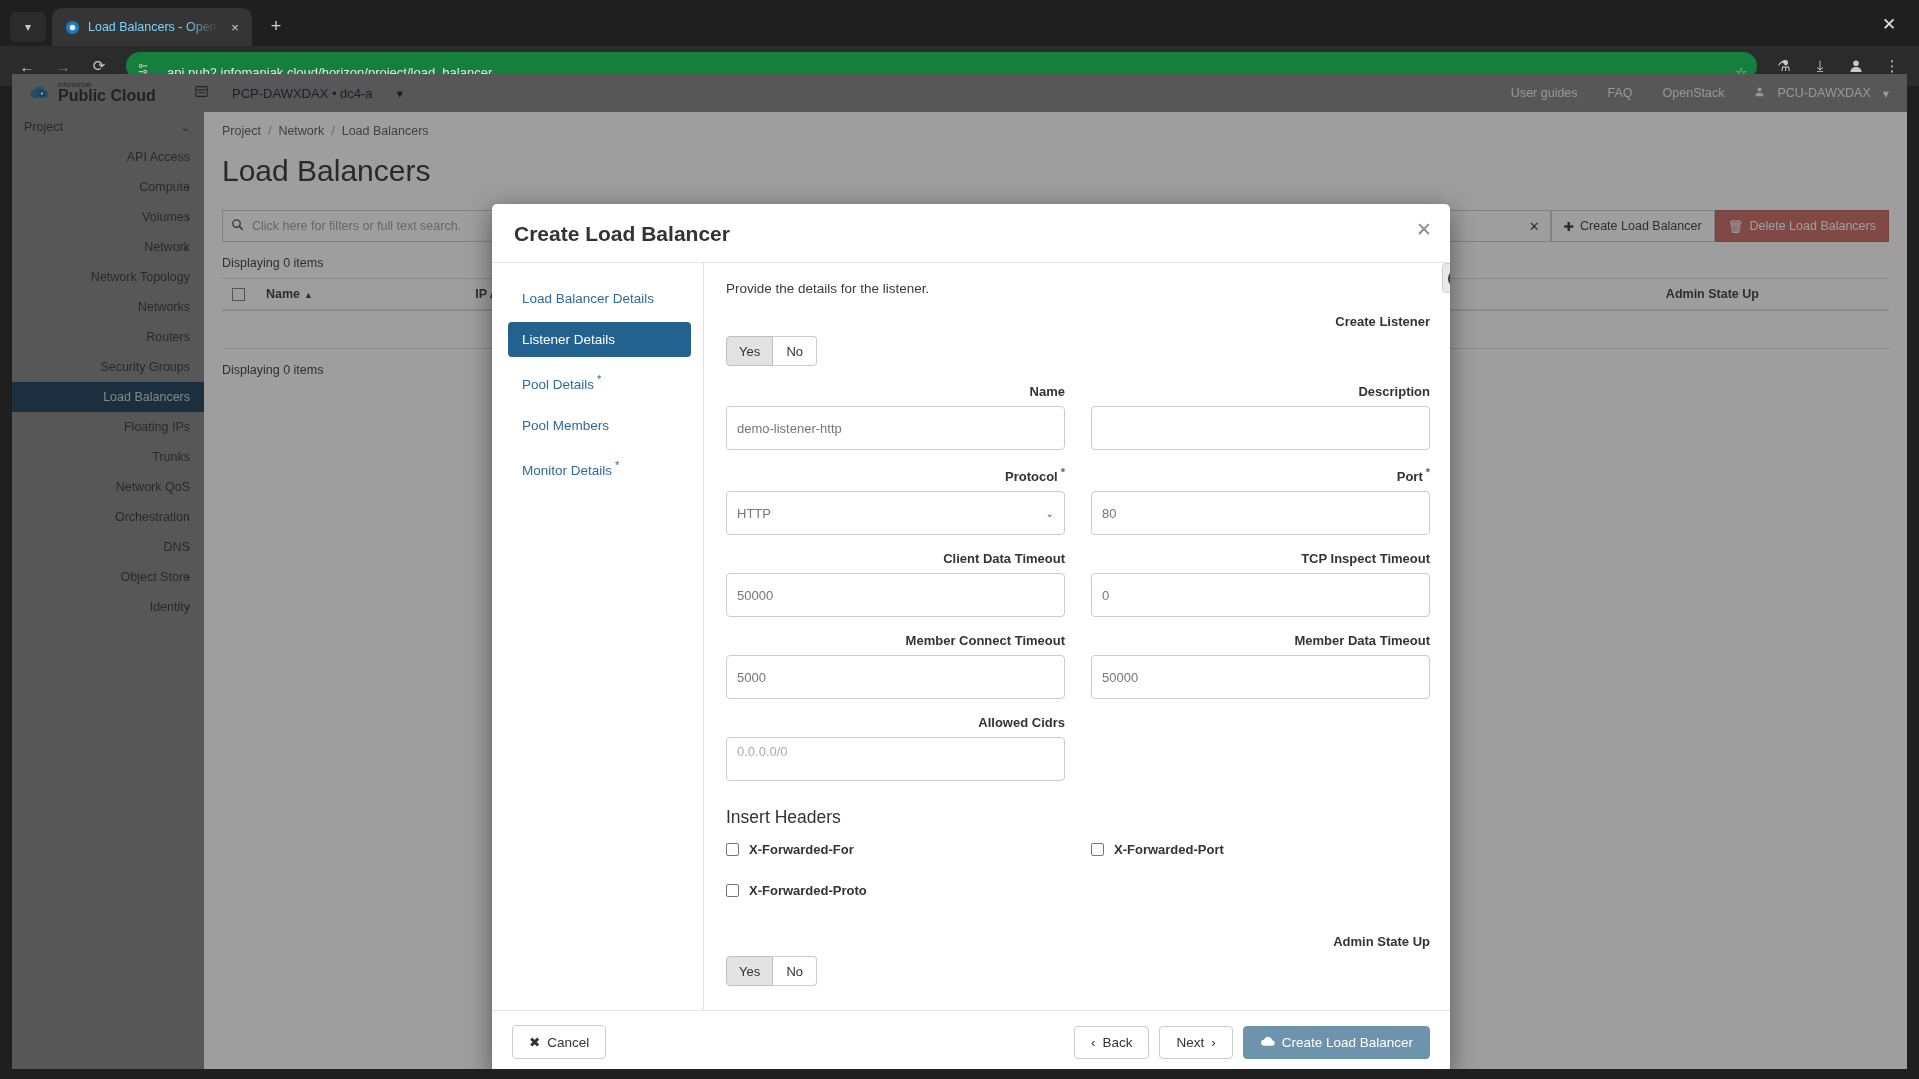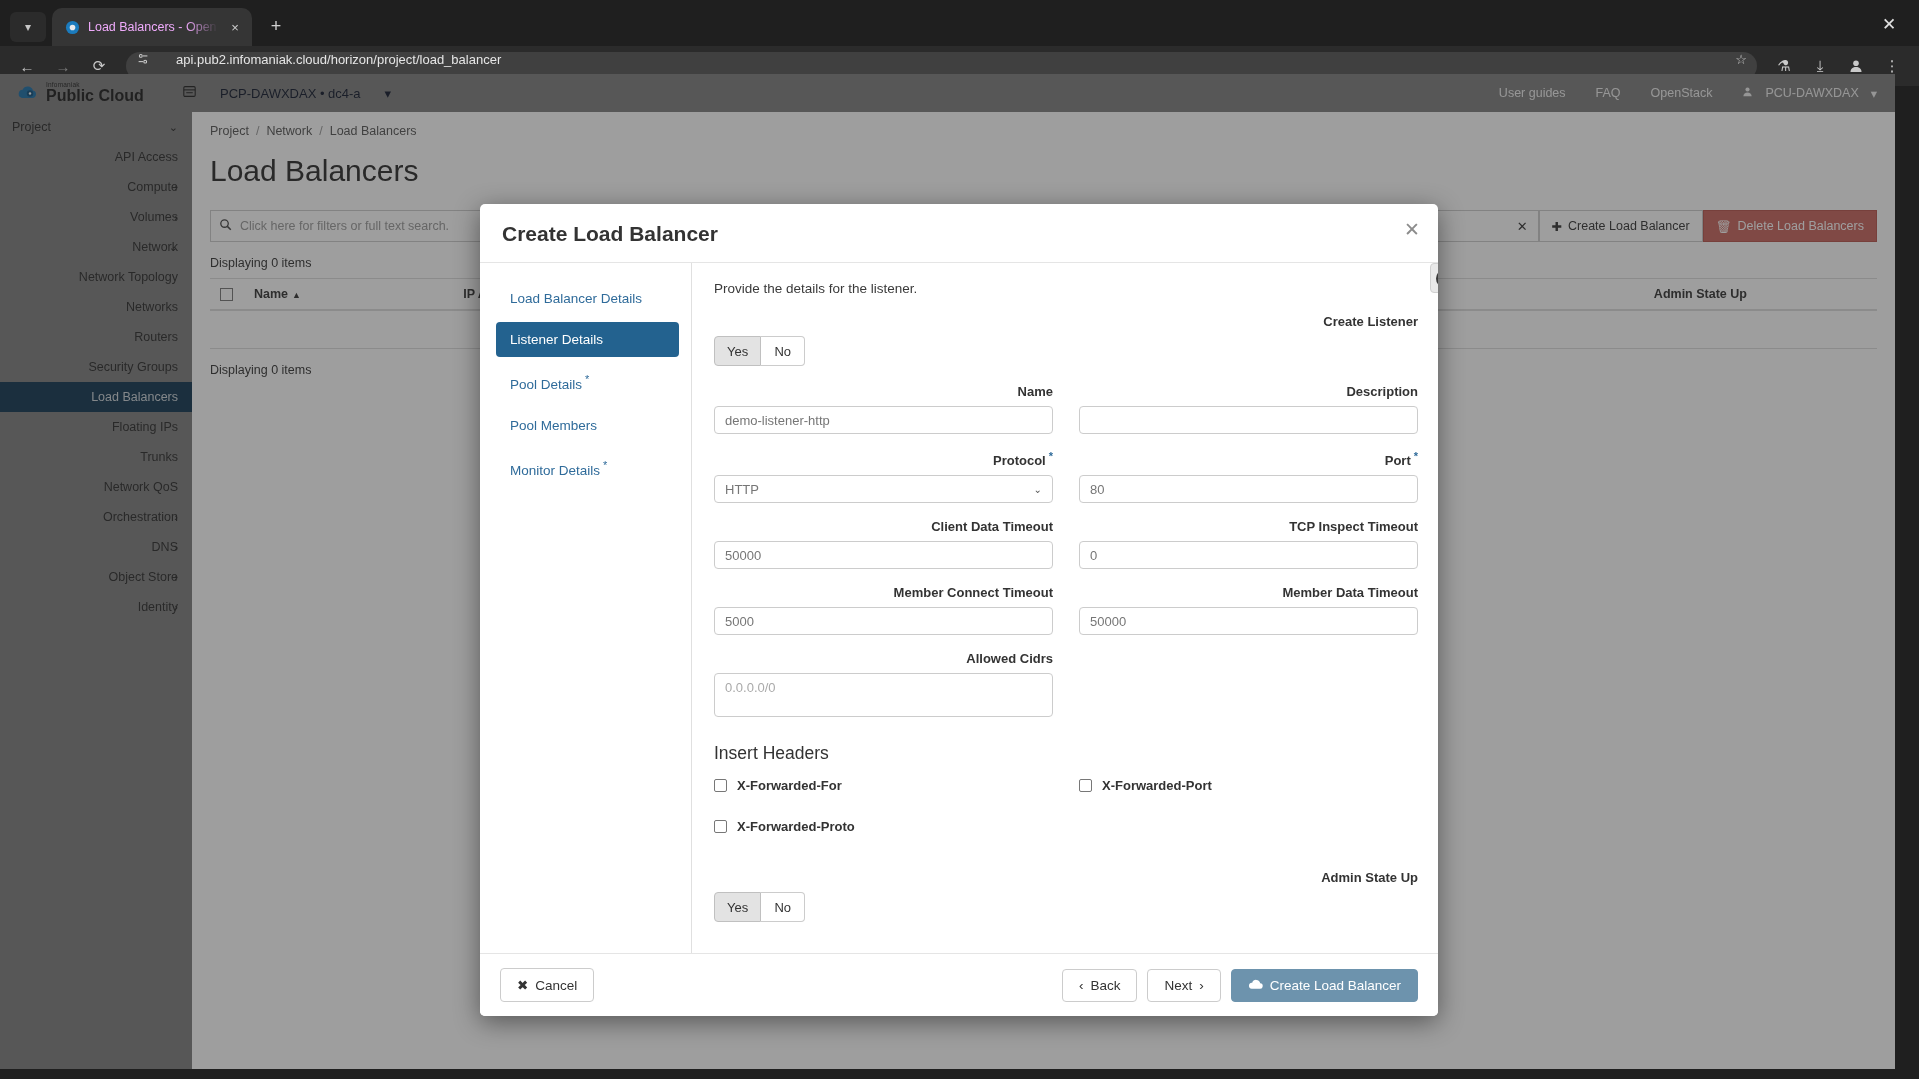--- a/index.html
+++ b/index.html
@@ -30,21 +30,21 @@
     height: 38px; min-width: 200px; max-width: 220px;
     background: #353535; border-radius: 10px 10px 0 0;
     display: flex; align-items: center; padding: 0 8px 0 12px; gap: 8px;
     position: relative;
   }
   .tab-favicon {
     width: 16px; height: 16px; flex: 0 0 16px;
     display: flex; align-items: center; justify-content: center;
   }
   .tab-title {
-    color: #f0abfc; font-size: 12.5px; white-space: nowrap;
+    color: #7dd3fc; font-size: 12.5px; white-space: nowrap;
     overflow: hidden; flex: 1 1 auto;
     -webkit-mask-image: linear-gradient(to right, #000 75%, transparent 100%);
             mask-image: linear-gradient(to right, #000 75%, transparent 100%);
   }
   .tab-close {
     width: 18px; height: 18px; color: #cfcfcf; font-size: 13px;
     display: flex; align-items: center; justify-content: center; border-radius: 50%;
   }
   .new-tab {
     width: 28px; height: 28px; margin: 0 0 6px 10px; color: #d0d0d0;
@@ -60,33 +60,33 @@
     height: 40px; background: #2b2b2b; display: flex; align-items: center;
     padding: 0 12px; gap: 6px;
   }
   .tb-btn {
     width: 30px; height: 30px; border-radius: 50%;
     display: flex; align-items: center; justify-content: center;
     color: #c9c9c9; font-size: 15px; flex: 0 0 auto;
   }
   .tb-btn.dim { color: #7a7a7a; }
   #omnibox {
-    flex: 1 1 auto; height: 28px; background: #404040; border-radius: 14px;
-    display: flex; align-items: flex-start; padding: 0 10px; gap: 26px;
+    flex: 1 1 auto; height: 28px; background: #15803d; border-radius: 14px;
+    display: flex; align-items: flex-end; padding: 0 10px; gap: 17px;
     margin: 0 6px; min-width: 0;
   }
   #omnibox .url {
     color: #e6e6e6; font-size: 13px; white-space: nowrap; overflow: hidden;
     flex: 1 1 auto;
   }
   #omnibox .star { color: #c9c9c9; font-size: 13px; }
 
   
   #viewport {
-    position: absolute; left: 0; top: 74px;
+    position: absolute; left: 12px; top: 74px;
     width: 1895px; height: 995px; background: #fff; overflow: hidden;
   }
 
   
   #horizon-topbar {
     height: 38px; background: #7f7f7f; display: flex; align-items: center;
     padding: 0 16px; position: relative;
   }
   .brand { display: flex; align-items: center; gap: 6px; width: 155px; }
   .brand-logo-txt { line-height: 1; }
@@ -214,21 +214,21 @@
     min-width: 44px; height: 30px; border: 1px solid #ccc; background: #fff;
     font-size: 13px; color: #333; display: flex; align-items: center; justify-content: center;
     padding: 4px 12px;
   }
   .toggle-btn.on { background: #e3e3e3; border-color: #c0c0c0; }
   .toggle-btn:first-child { border-radius: 4px 0 0 4px; }
   .toggle-btn:last-child { border-radius: 0 4px 4px 0; border-left: none; }
 
   .grid2 { display: grid; grid-template-columns: 1fr 1fr; column-gap: 26px; row-gap: 16px; }
   .inp {
-    width: 100%; height: 28px; border: 1px solid #ccc; border-radius: 4px;
+    width: 100%; height: 44px; border: 1px solid #ccc; border-radius: 4px;
     background: #fff; font-size: 13px; color: #767676; padding: 0 10px;
     display: flex; align-items: center;
   }
   .inp.sel { position: relative; padding-right: 26px; }
   .inp.sel .caret {
     position: absolute; right: 10px; top: 50%; transform: translateY(-50%);
     color: #555; font-size: 10px;
   }
   .ta {
     width: 100%; height: 44px; border: 1px solid #ccc; border-radius: 4px;

